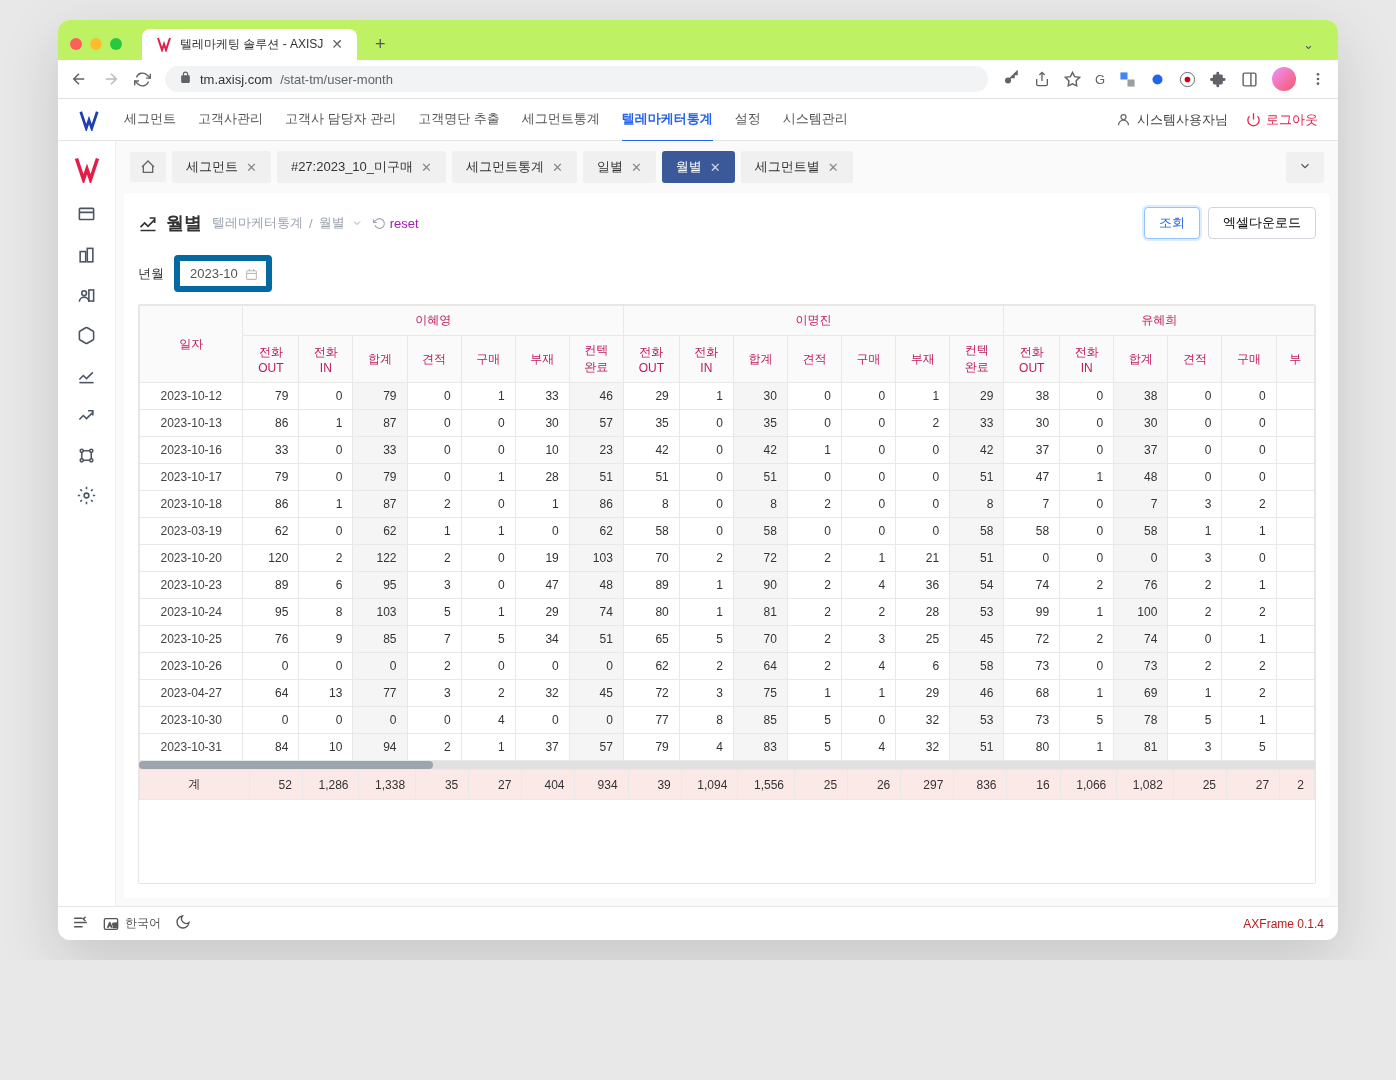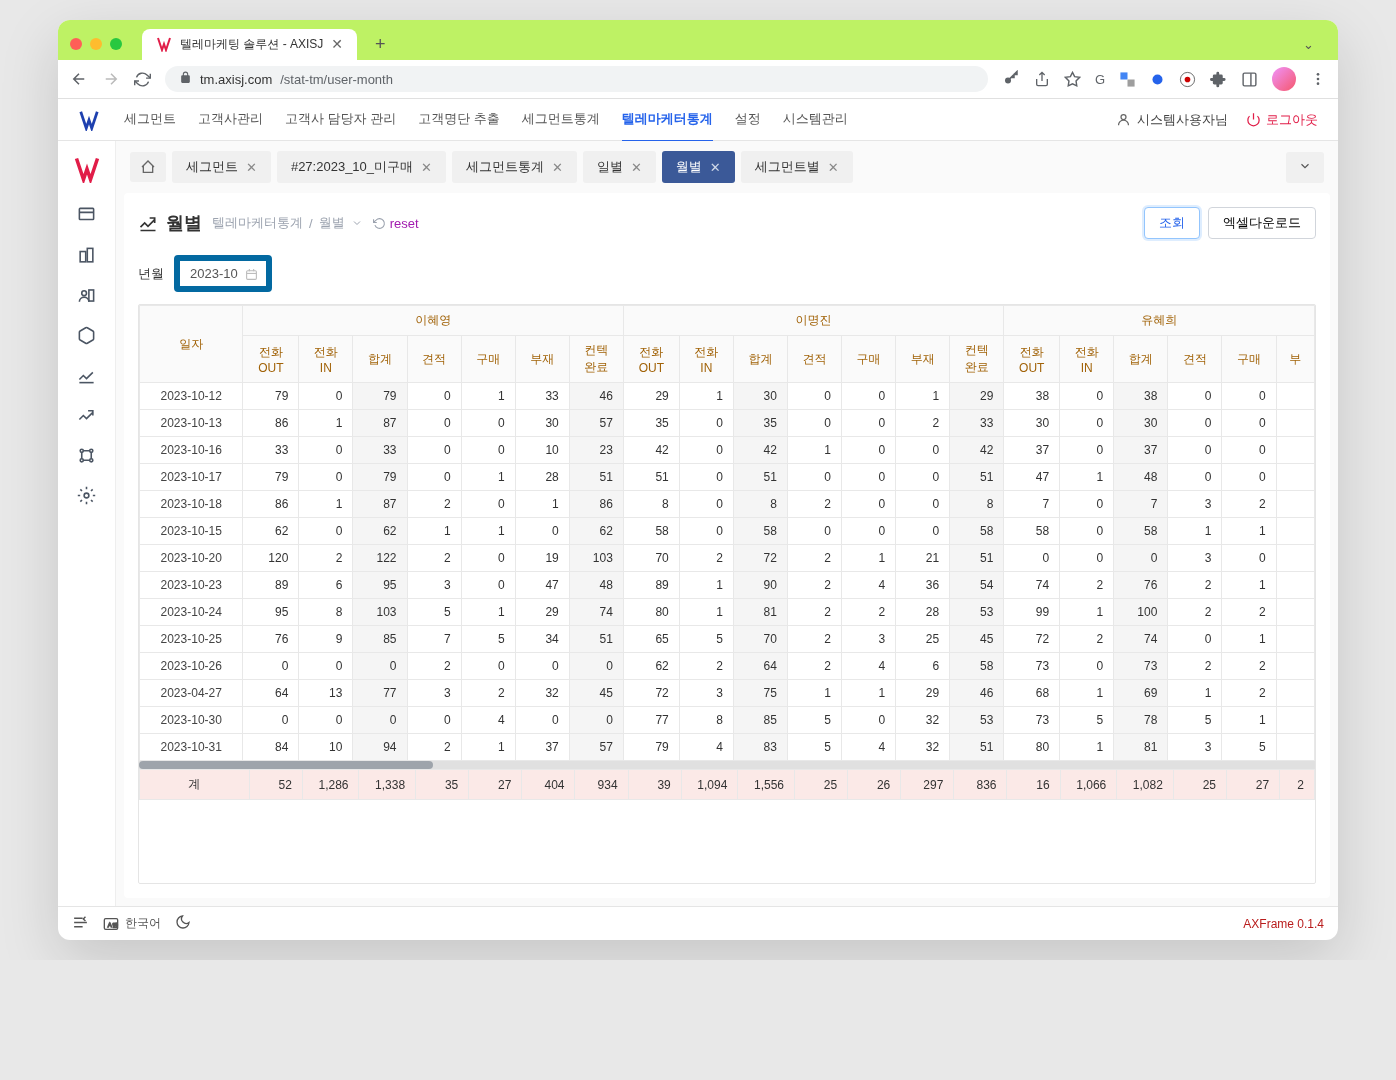--- a/index.html
+++ b/index.html
@@ -64,21 +64,21 @@
 .page-actions { margin-left: auto; display: flex; gap: 8px; }
 .btn { padding: 6px 14px; border: 1px solid #d1d5db; border-radius: 4px; background: #fff; font-size: 13px; cursor: pointer; }
 .btn.primary { border-color: #93c5fd; color: #2563eb; box-shadow: 0 0 0 2px rgba(147,197,253,0.3); }
 
 .filter-row { display: flex; align-items: center; gap: 10px; padding: 6px 0 12px; font-size: 13px; }
 .date-input { border: 6px solid #0369a1; border-radius: 4px; padding: 5px 28px 5px 10px; background: #fff; position: relative; color: #555; }
 
 .table-wrap { flex: 1; overflow: auto; border: 1px solid #e5e5e5; border-radius: 2px; position: relative; }
 table { border-collapse: collapse; font-size: 12px; width: 100%; }
 th, td { border: 1px solid #e8e8e8; padding: 6px 8px; text-align: center; white-space: nowrap; }
-th { background: #fafafa; font-weight: 500; color: #a16207; }
+th { background: #fafafa; font-weight: 500; color: #be185d; }
 td.num { text-align: right; padding-right: 10px; }
 td.date { text-align: center; color: #444; }
 .col-hilite { background: #f5f5f5; }
 .totals-row { position: sticky; bottom: 0; }
 .totals-row td { background: #fbe9e7; font-weight: 500; }
 
 
 .footer { height: 34px; border-top: 1px solid #e5e5e5; display: flex; align-items: center; padding: 0 14px; gap: 14px; font-size: 12px; color: #555; }
 .footer-right { margin-left: auto; color: #b91c1c; }
 
@@ -517,21 +517,21 @@
                   <td class="num">0</td>
                   <td class="num col-hilite">8</td>
                   <td class="num">7</td>
                   <td class="num">0</td>
                   <td class="num col-hilite">7</td>
                   <td class="num">3</td>
                   <td class="num">2</td>
                   <td class="num"></td>
                 </tr>
                 <tr>
-                  <td class="date">2023-10-15</td>
+                  <td class="date">2023-03-19</td>
                   <td class="num">62</td>
                   <td class="num">0</td>
                   <td class="num col-hilite">62</td>
                   <td class="num">1</td>
                   <td class="num">1</td>
                   <td class="num">0</td>
                   <td class="num col-hilite">62</td>
                   <td class="num">58</td>
                   <td class="num">0</td>
                   <td class="num col-hilite">58</td>

